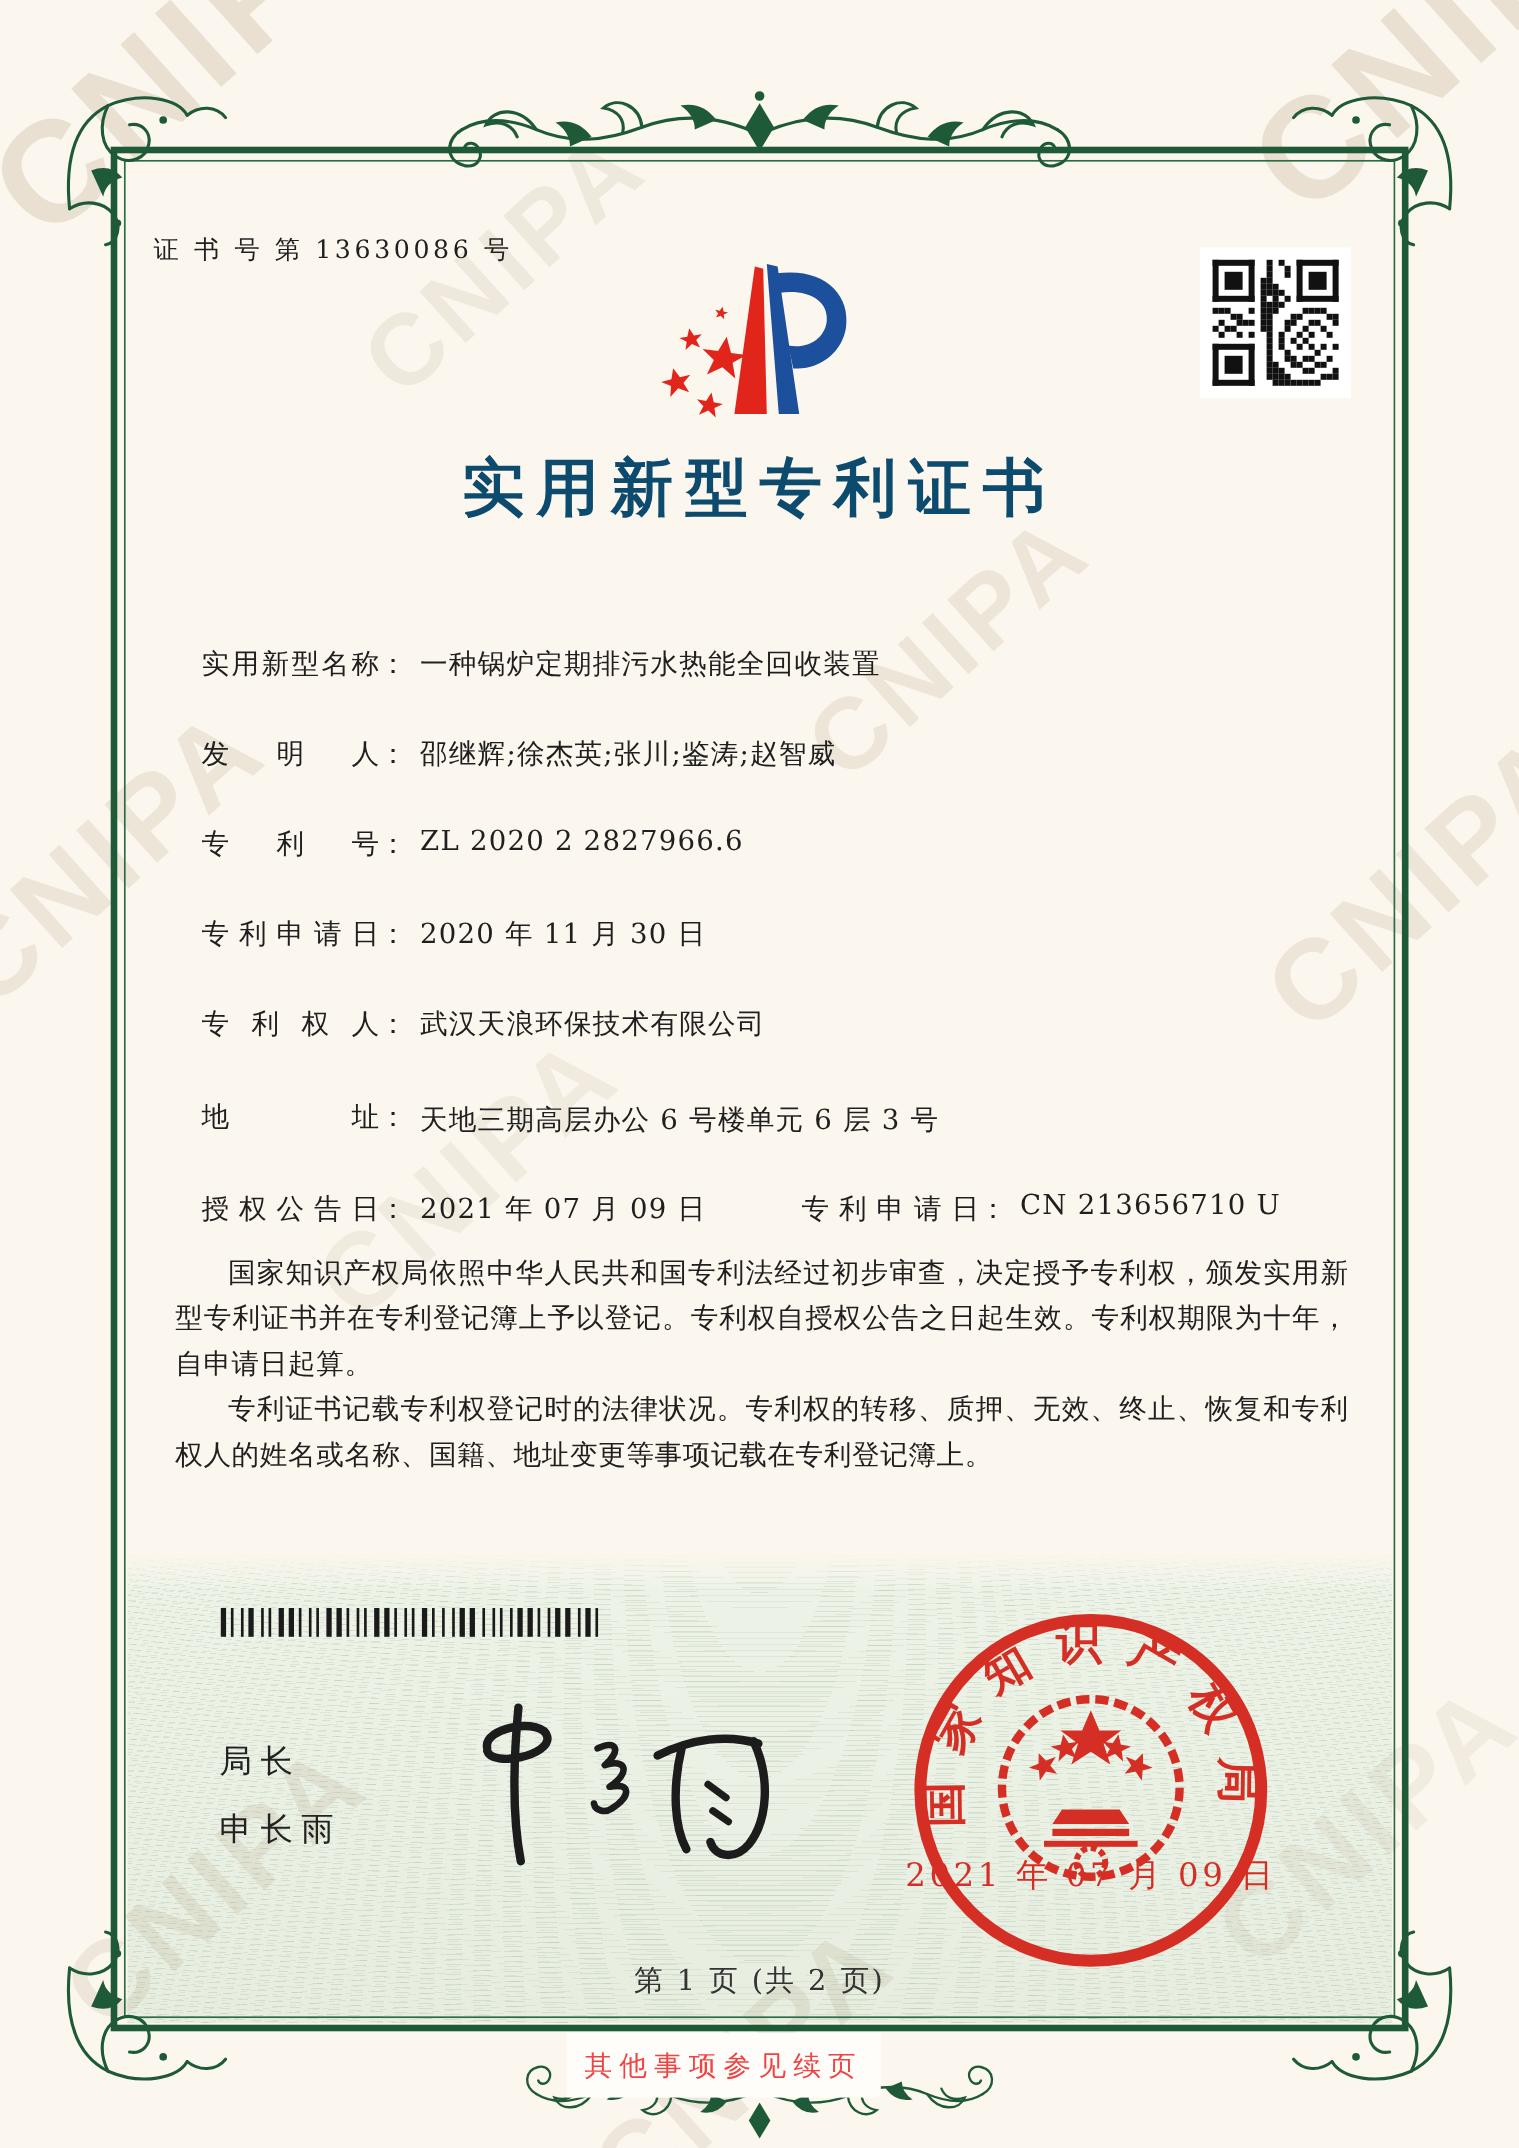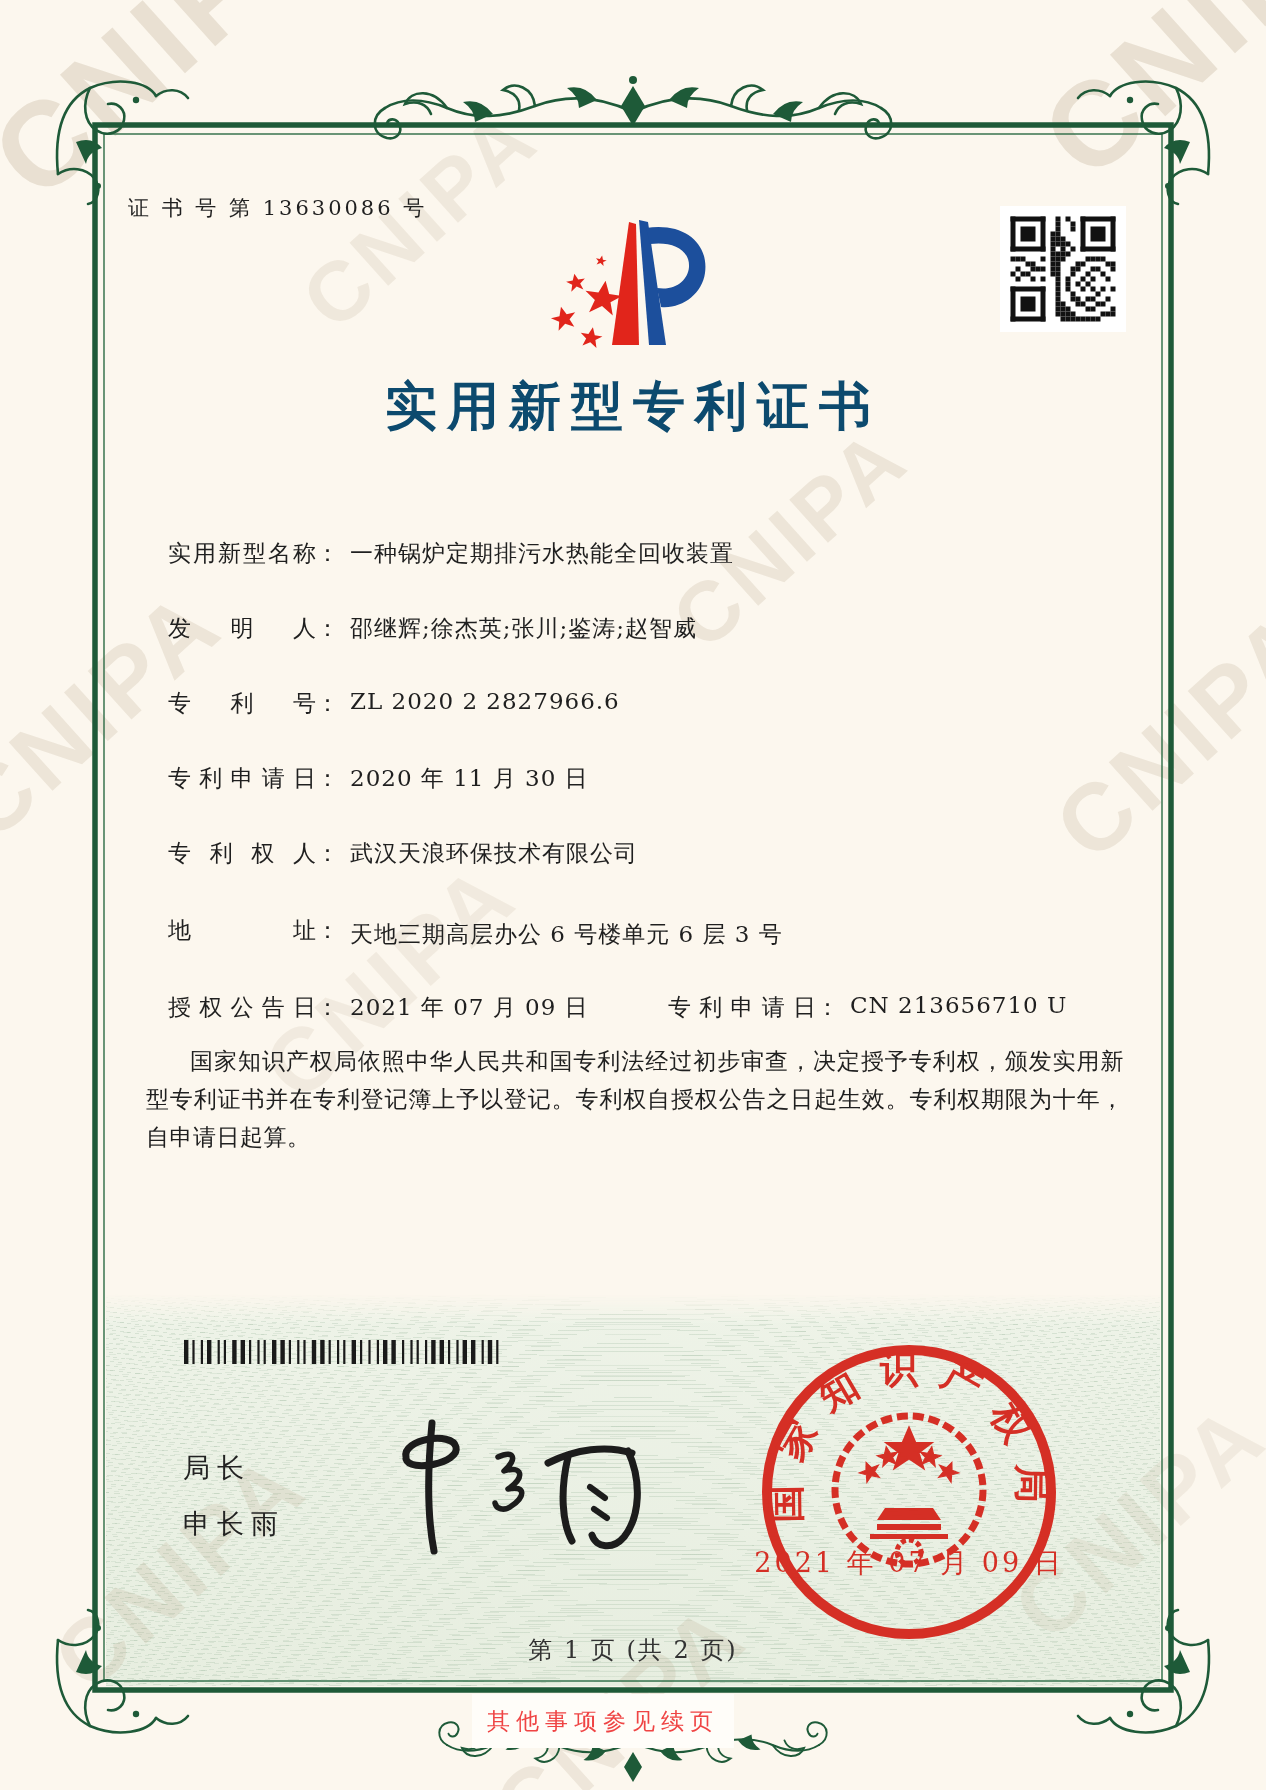--- a/index.html
+++ b/index.html
@@ -272,20 +272,21 @@
     <span class="grant-group" style="left:0;">
       <span class="flabel">授权公告日</span><span class="fcolon">：</span><span class="fvalue">2021 年 07 月 09 日</span>
     </span>
     <span class="grant-group" style="left:500px;">
       <span class="flabel">专利申请日</span><span class="fcolon">：</span><span class="fvalue">CN 213656710 U</span>
     </span>
   </div>
 
   <div class="body-text">
     <p>国家知识产权局依照中华人民共和国专利法经过初步审查，决定授予专利权，颁发实用新型专利证书并在专利登记簿上予以登记。专利权自授权公告之日起生效。专利权期限为十年，自申请日起算。</p>
+    <p>专利证书记载专利权登记时的法律状况。专利权的转移、质押、无效、终止、恢复和专利权人的姓名或名称、国籍、地址变更等事项记载在专利登记簿上。</p>
   </div>
 
   <svg style="left:182px;top:1340px" width="322" height="26" viewBox="0 0 322 26">
     <g id="bc" fill="#1a1a1a">
         <rect x="2" y="0" width="4.4" height="24"></rect>
         <rect x="10.4" y="0" width="2.2" height="24"></rect>
         <rect x="18.8" y="0" width="2.2" height="24"></rect>
         <rect x="25.000000000000004" y="0" width="4.4" height="24"></rect>
         <rect x="35.60000000000001" y="0" width="2.2" height="24"></rect>
         <rect x="41.80000000000001" y="0" width="2.2" height="24"></rect>

